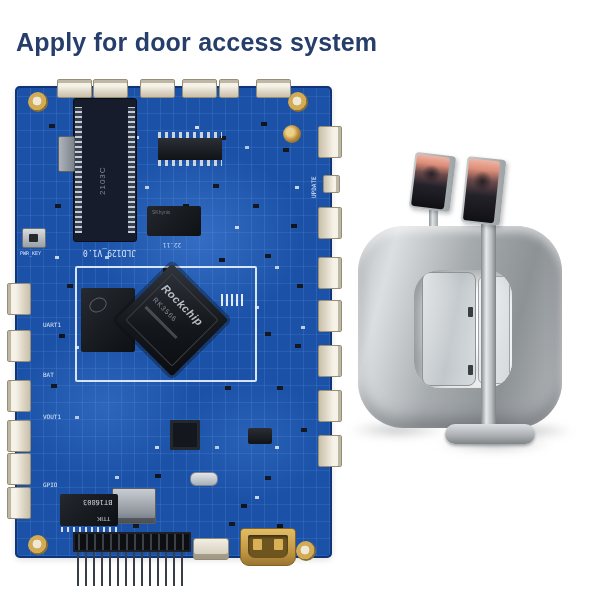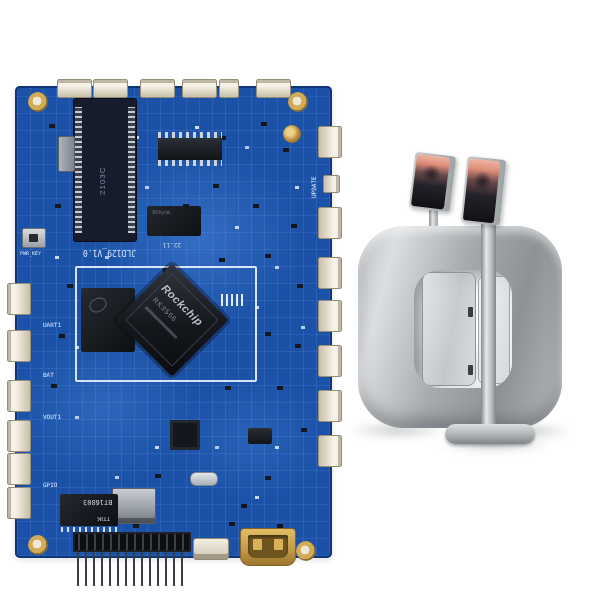--- a/index.html
+++ b/index.html
@@ -144,20 +144,21 @@
   .term2{left:124px;top:18px;width:32px;height:62px;transform:rotate(6deg);}
   .screen{position:absolute;inset:2px 6px 2px 2px;border-radius:3px;
         background:linear-gradient(180deg,#eeb4a4 0%,#dd8d77 16%,#6b4a4c 34%,#23222a 58%,#101014 100%);}
   .face{position:absolute;left:20%;top:18%;width:60%;height:34%;border-radius:50%;
         background:radial-gradient(closest-side,rgba(30,26,32,.85),rgba(30,26,32,0));}
 </style>
 </head>
 <body>
 
 <div class="canvas">
+  <div class="title">Apply for door access system</div>
 
   <div class="pcb">
     <div class="board">
       <div class="traces"></div>
       <div class="smdlayer smd-dark"></div>
       <div class="smdlayer smd-light"></div>
 
       <div class="hole" style="left:13px;top:6px"></div>
       <div class="hole" style="left:273px;top:6px"></div>
       <div class="hole" style="left:13px;top:449px"></div>

